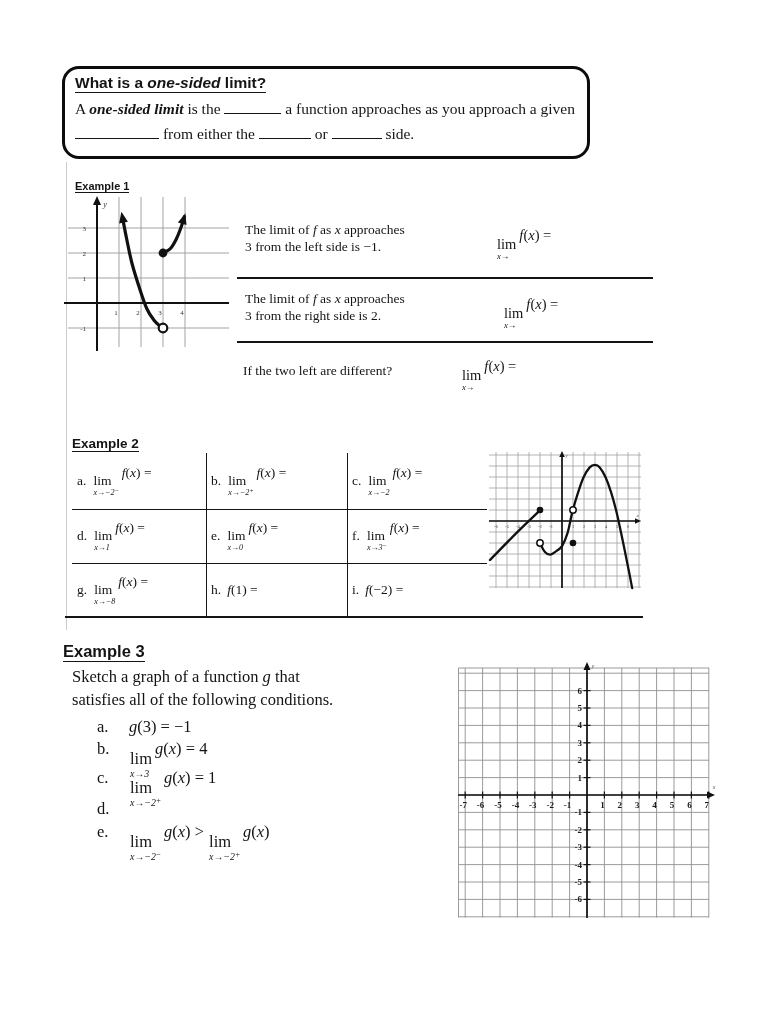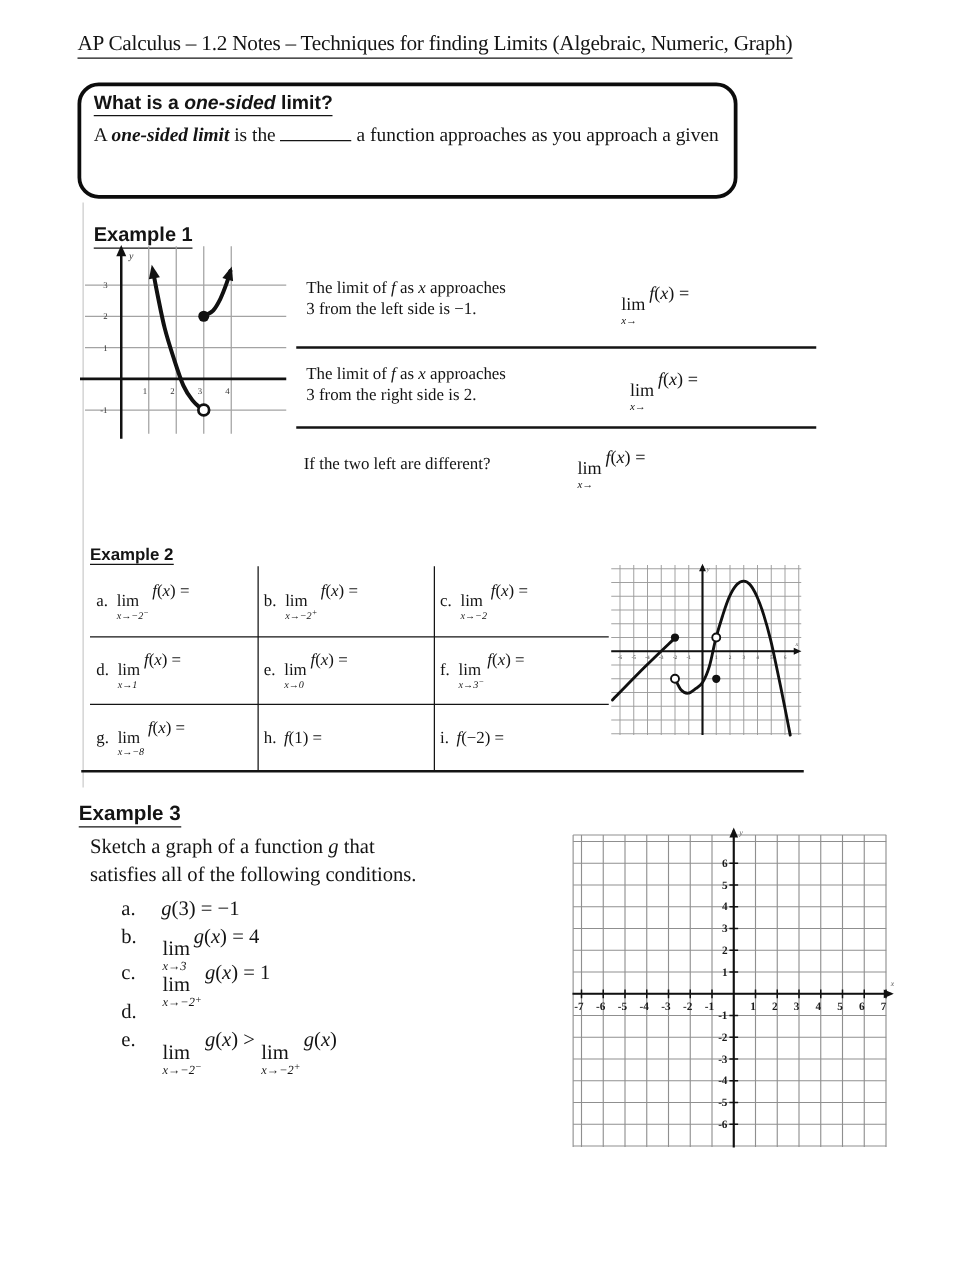--- a/index.html
+++ b/index.html
@@ -8,21 +8,21 @@
   .title{position:absolute;left:62px;top:25px;font-size:17px;white-space:nowrap;
          border-bottom:1.6px solid #141414;padding-bottom:1px;letter-spacing:-0.2px;}
   .defbox{position:absolute;left:62px;top:66px;width:528px;height:93px;border:3.2px solid #0c0c0c;
           border-radius:17px;box-sizing:border-box;padding:5px 10px 0 10px;}
   .defbox-heading{display:inline-block;font-family:"Liberation Sans","DejaVu Sans",sans-serif;
           font-weight:700;font-size:15.5px;border-bottom:1.8px solid #141414;padding-bottom:0px;}
   .defbox-line{font-size:15.5px;margin-top:6px;line-height:19px;}
   .vline-artifact{position:absolute;left:66px;top:162px;width:1px;height:468px;background:#cccccc;}
   .exh{position:absolute;font-family:"Liberation Sans","DejaVu Sans",sans-serif;font-weight:700;
        border-bottom:1.7px solid #141414;padding-bottom:0px;white-space:nowrap;}
-  .exh1{left:75px;top:180px;font-size:16px;}
+  .exh1{left:75px;top:180px;font-size:11px;}
   .exh2{left:72px;top:436px;font-size:13.5px;}
   .exh3{left:63px;top:642px;font-size:16.5px;}
   .b{font-weight:700}.i{font-style:italic}.bi{font-weight:700;font-style:italic}
   .blank{display:inline-block;border-bottom:1.5px solid #141414;height:0.85em;vertical-align:baseline;}
   .limblk{display:inline-flex;flex-direction:column;align-items:flex-start;line-height:1;
           vertical-align:-0.62em;margin:0 3px 0 1px;}
   .limtop{line-height:1;}
   .limsub{font-size:0.6em;font-style:italic;line-height:1;margin-top:1px;white-space:nowrap;}
   .limsup{font-size:0.82em;font-style:normal;position:relative;top:-0.33em;margin-left:0.5px;}
   .ex1-text{position:absolute;font-size:13.5px;line-height:17px;width:230px;}
@@ -50,25 +50,25 @@
   svg{position:absolute;}
   #g1{left:64px;top:194px;}
   #g2{left:487px;top:449px;}
   #g3{left:452px;top:660px;}
 </style>
 </head>
 <body>
 
 <div class="page">
 
-  <div class="title">AP Calculus – 1.2 Notes – Techniques for finding Limits (Algebraic, Numeric, Graph)</div>
 
   <div class="defbox">
     <div class="defbox-heading"><span class="b">What is a </span><span class="bi">one-sided</span><span class="b"> limit?</span></div>
     <div class="defbox-line"><span class="">A </span><span class="bi">one-sided limit</span><span class=""> is the </span><span class="blank" style="width: 57px;"></span><span class=""> a function approaches as you approach a given</span></div>
+    <div class="defbox-line"><span class="blank" style="width: 84px;"></span><span class=""> from either the </span><span class="blank" style="width: 52px;"></span><span class=""> or </span><span class="blank" style="width: 50px;"></span><span class=""> side.</span></div>
   </div>
 
   <div class="vline-artifact"></div>
 
   <div class="exh exh1">Example 1</div>
   <svg id="g1" width="167" height="160" viewBox="0 0 167 160">
       <line x1="55" y1="3" x2="55" y2="153" stroke="#a3a3a3" stroke-width="1"></line>
       <line x1="77" y1="3" x2="77" y2="153" stroke="#a3a3a3" stroke-width="1"></line>
       <line x1="99" y1="3" x2="99" y2="153" stroke="#a3a3a3" stroke-width="1"></line>
       <line x1="121" y1="3" x2="121" y2="153" stroke="#a3a3a3" stroke-width="1"></line>

